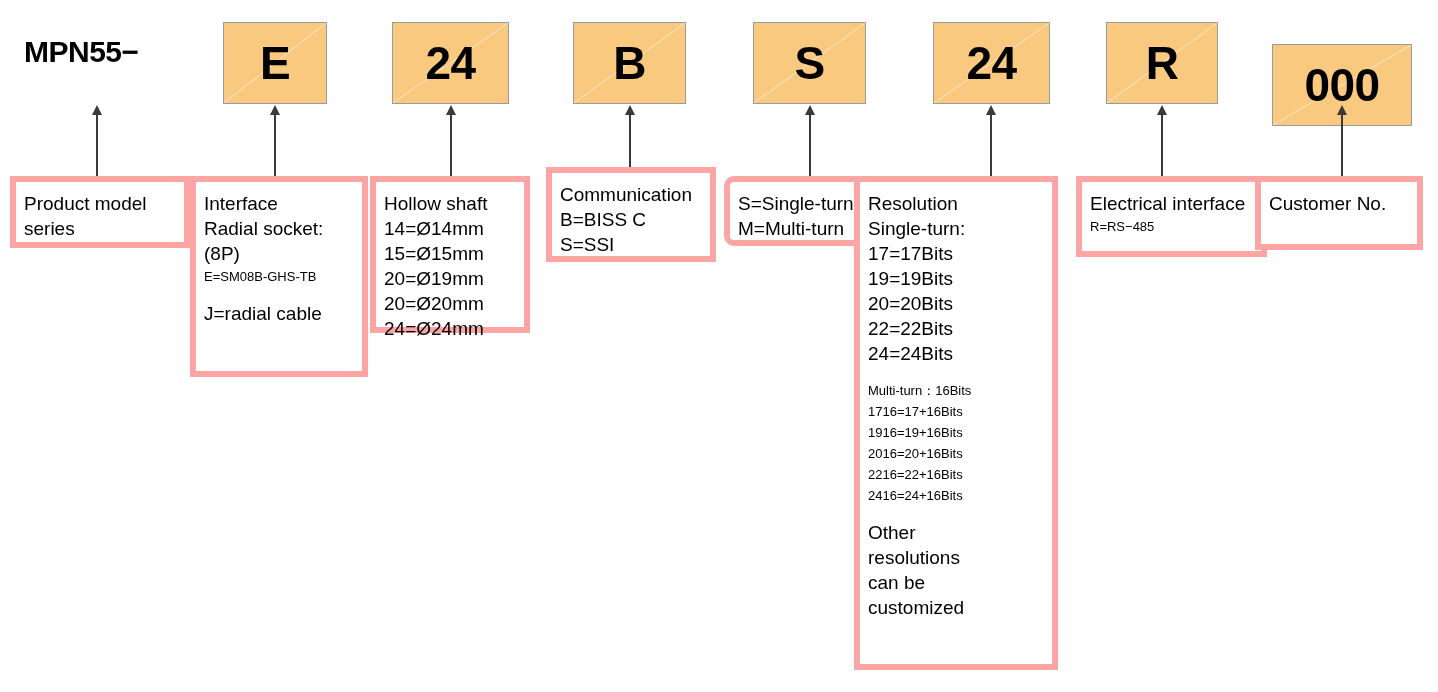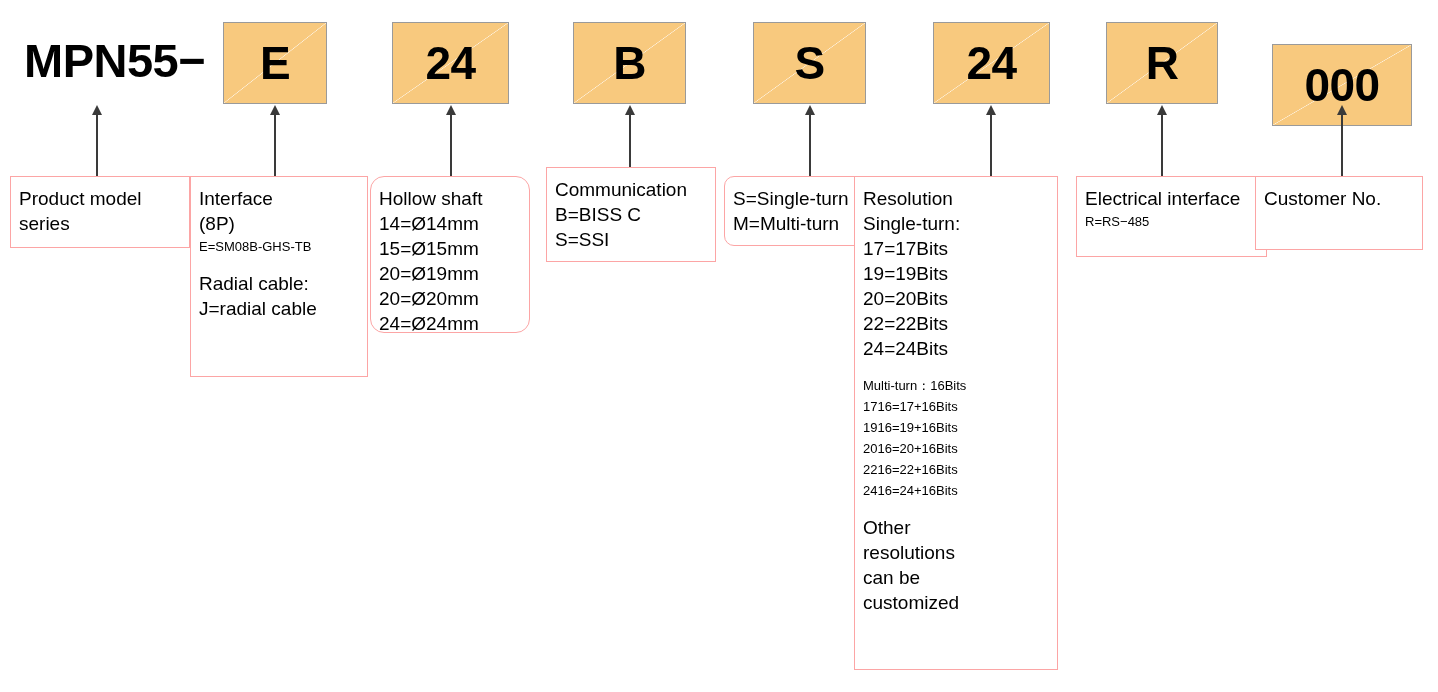--- a/index.html
+++ b/index.html
@@ -15,21 +15,21 @@
     position: relative;
     width: 1438px;
     height: 692px;
     background: #ffffff;
     overflow: hidden;
   }
 
   
   .prefix {
     position: absolute;
-    font-size: 47px;
+    font-size: 30px;
     font-weight: bold;
     letter-spacing: -0.5px;
     white-space: nowrap;
     line-height: 1;
   }
 
   
   .code-box {
     position: absolute;
     background: #f8c97e;
@@ -77,21 +77,21 @@
     width: 0;
     height: 0;
     border-left: 5px solid transparent;
     border-right: 5px solid transparent;
     border-bottom: 10px solid #3a3a3a;
   }
 
   
   .desc-box {
     position: absolute;
-    border: 1px solid #fca5a5;
+    border: 6px solid #fca5a5;
     background: #ffffff;
     box-sizing: border-box;
     padding: 9px 7px 6px 8px;
   }
   .desc-box .line {
     font-size: 19px;
     line-height: 25px;
     white-space: nowrap;
   }
   .desc-box .line.small {
@@ -140,28 +140,28 @@
   <div class="leader" style="left:1161px;top:114px; height:62px;"></div>
   <div class="leader" style="left:1341px;top:114px; height:62px;"></div>
 
   <div class="desc-box" style="left:10px; top:176px; width:180px; height:72px;">
     <div class="line">Product model</div>
     <div class="line">series</div>
   </div>
 
   <div class="desc-box" style="left:190px; top:176px; width:178px; height:201px;">
     <div class="line">Interface</div>
+    <div class="line">Radial socket:</div>
     <div class="line">(8P)</div>
     <div class="line small">E=SM08B-GHS-TB</div>
     <div class="line gap"></div>
-    <div class="line">Radial cable:</div>
     <div class="line">J=radial cable</div>
   </div>
 
-  <div class="desc-box" style="left:370px; top:176px; width:160px; height:157px;border-radius:14px;">
+  <div class="desc-box" style="left:370px; top:176px; width:160px; height:157px;">
     <div class="line">Hollow shaft</div>
     <div class="line">14=Ø14mm</div>
     <div class="line">15=Ø15mm</div>
     <div class="line">20=Ø19mm</div>
     <div class="line">20=Ø20mm</div>
     <div class="line">24=Ø24mm</div>
   </div>
 
   <div class="desc-box" style="left:546px; top:167px; width:170px; height:95px;">
     <div class="line">Communication</div>

